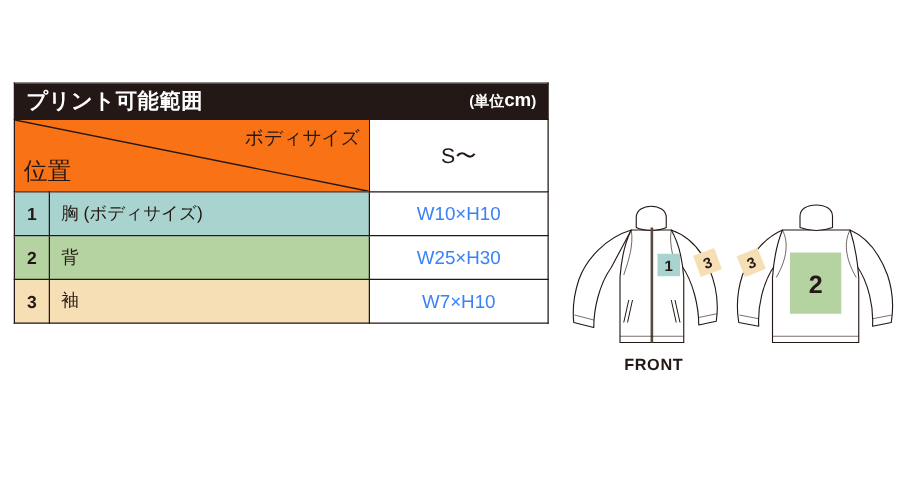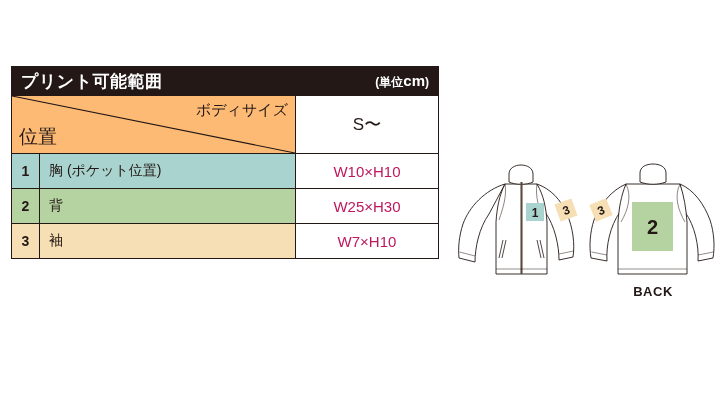--- a/index.html
+++ b/index.html
@@ -38,21 +38,21 @@
   .ttl-bar .unit{
     position:absolute;right:9px;top:50%;transform:translateY(-50%);
     color:#ffffff;font-size:12px;font-weight:bold;white-space:nowrap;
   }
   .unit .cm{font-size:15px;}
 
   
   .hd-diag{
     position:relative;
     height:57px;
-    background:#fdba74;
+    background:#f97316;
     overflow:hidden;
   }
   .hd-diag .diag-line{
     position:absolute;left:0;top:0;width:100%;height:100%;
   }
   .hd-diag .lbl-body{
     position:absolute;right:7px;top:5px;
     font-size:15px;color:#231815;white-space:nowrap;
   }
   .hd-diag .lbl-pos{
@@ -67,21 +67,21 @@
   
   .r-no{
     text-align:center;font-size:14px;font-weight:bold;color:#231815;
     height:34px;
   }
   .r-name{
     font-size:14px;color:#231815;padding-left:9px !important;
     height:34px;
   }
   .r-val{
-    text-align:center;font-size:15px;color:#be185d;
+    text-align:center;font-size:15px;color:#3b82f6;
     height:34px;background:#ffffff;
   }
   .c-teal{background:#a9d3ce;}
   .c-green{background:#b5d3a0;}
   .c-tan{background:#f6dfb4;}
 
   
   .notes{
     position:absolute;left:10px;top:282px;width:470px;
     color:#231815;
@@ -131,21 +131,21 @@
             <line x1="0" y1="0" x2="284" y2="57" stroke="#231815" stroke-width="1.1"></line>
           </svg>
           <span class="lbl-body">ボディサイズ</span>
           <span class="lbl-pos">位置</span>
         </td>
         <td class="hd-size">S〜</td>
       </tr>
 
       <tr>
         <td class="r-no c-teal">1</td>
-        <td class="r-name c-teal">胸 (ポケット位置)</td>
+        <td class="r-name c-teal">胸 (ボディサイズ)</td>
         <td class="r-val">W10×H10</td>
       </tr>
 
       <tr>
         <td class="r-no c-green">2</td>
         <td class="r-name c-green">背</td>
         <td class="r-val">W25×H30</td>
       </tr>
 
       <tr>
@@ -221,15 +221,15 @@
         </g>
 
         <g transform="rotate(-22 13 48)">
           <rect x="4" y="39" width="18" height="18" fill="#f6dfb4" stroke="none"></rect>
           <text x="13" y="52.5" text-anchor="middle" font-family="Liberation Sans, sans-serif" font-size="12" font-weight="bold" fill="#231815">3</text>
         </g>
       </g>
     </svg>
   </div>
 
-  <div class="cap cap-back">BACK</div>
+  <div class="cap cap-front">FRONT</div>
 
 </div>
 
 </body></html>

